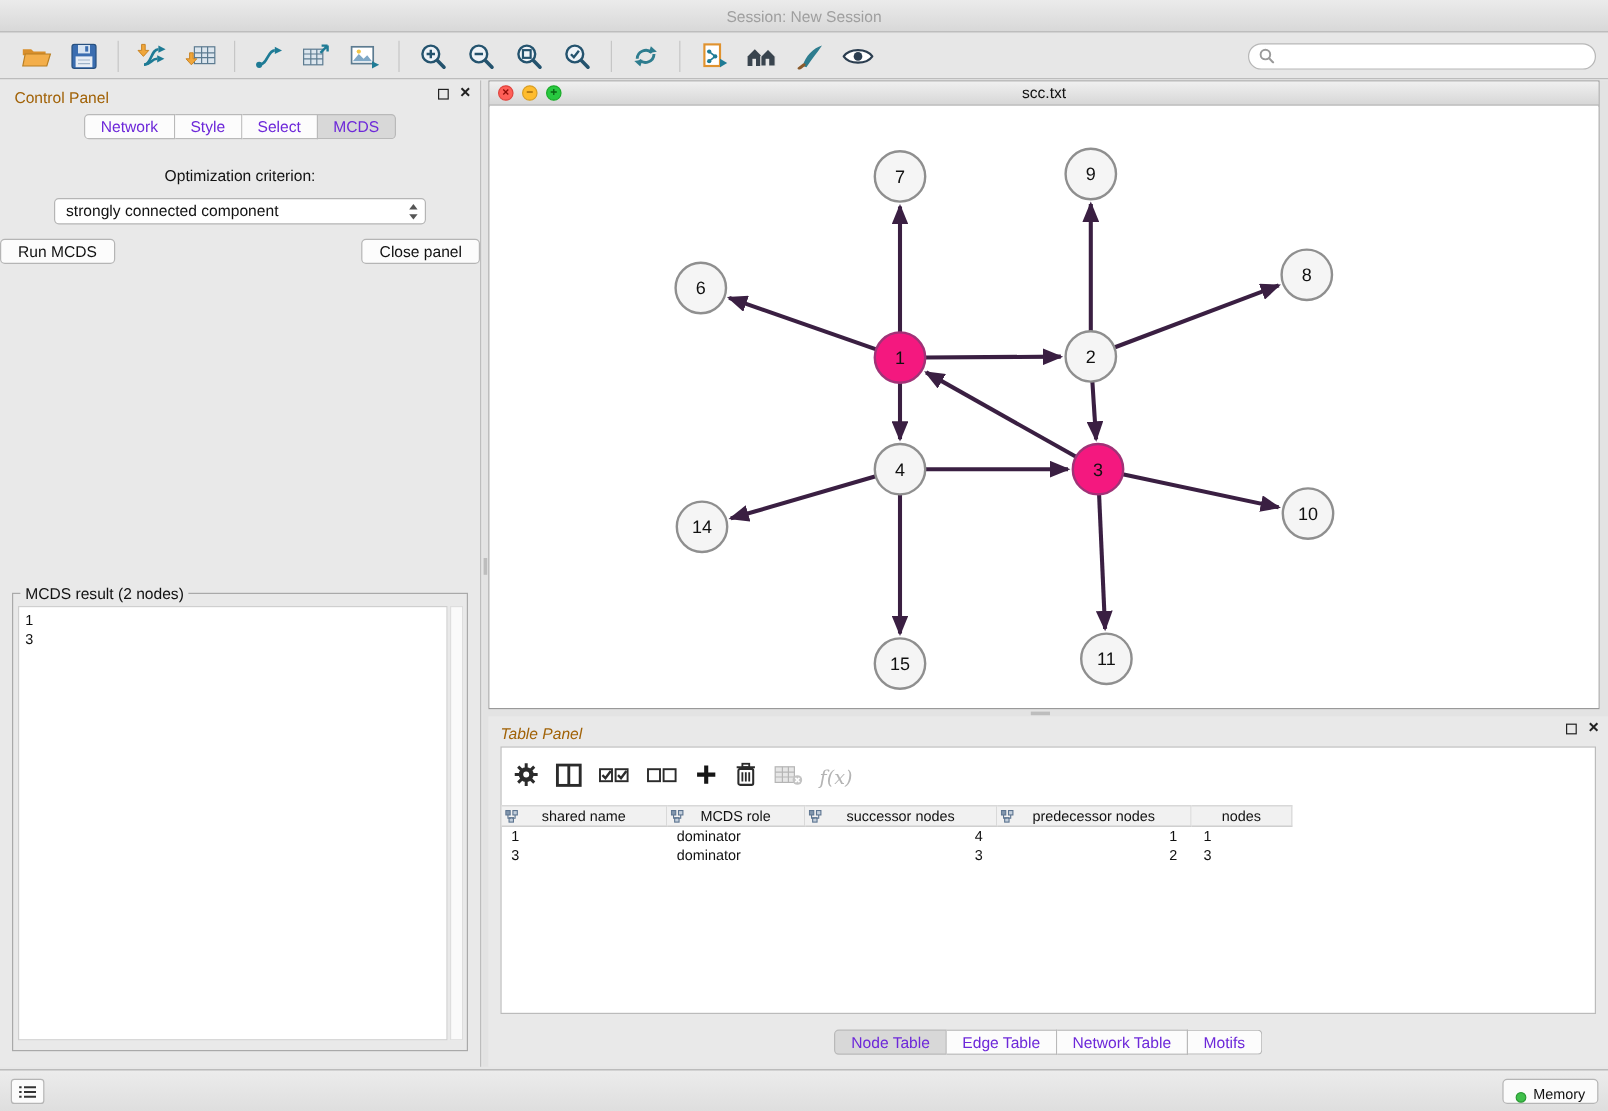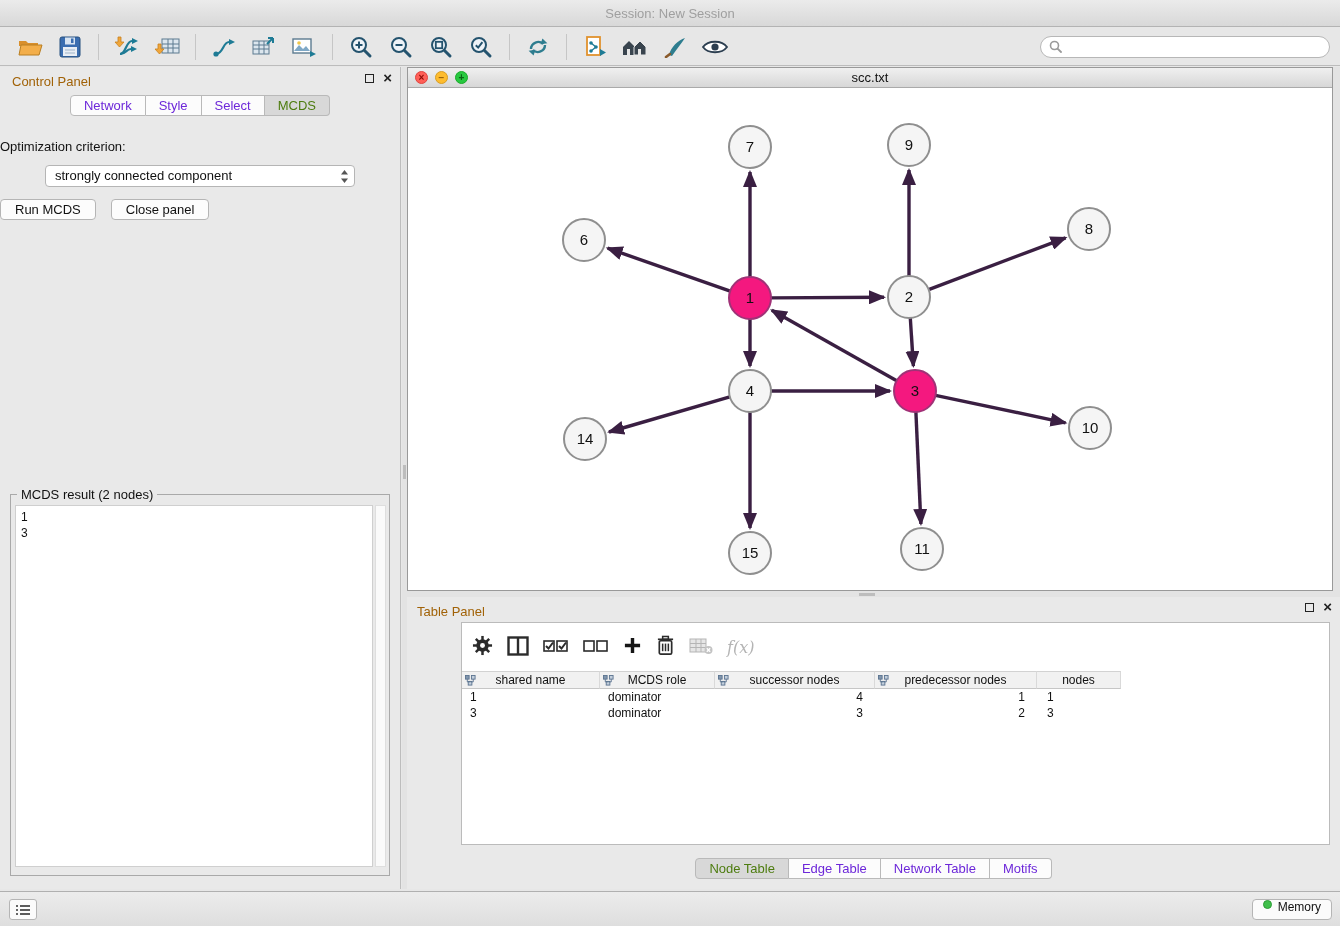--- a/index.html
+++ b/index.html
@@ -40,29 +40,29 @@
   .win-btns { position:absolute; right:8px; top:5px; display:flex; gap:9px; align-items:center; }
   .float-btn { width:9px; height:9px; border:1.6px solid #222; display:inline-block; }
   .close-btn { font-size:15px; font-weight:bold; color:#222; line-height:12px; }
   .tabbar { display:flex; justify-content:center; }
   .tab {
     background:#fcfcfc; border:1px solid #b9b9b9; border-left:none;
     padding:0 13px; height:21px; line-height:20px; font-size:13px; color:#6d28d9;
   }
   .tab:first-child { border-left:1px solid #b9b9b9; border-radius:4px 0 0 4px; }
   .tab:last-child { border-radius:0 4px 4px 0; }
-  .tab.active { background:#d8d8d8; color:#4d7c0f; }
-  .opt-label { margin-top:23px; font-size:13px; }
+  .tab.active { background:#d8d8d8; color:#6d28d9; }
+  .opt-label { text-align:center; margin-top:23px; font-size:13px; }
   .dropdown {
     margin:11px auto 0; width:310px; height:22px; background:#fff;
     border:1px solid #b5b5b5; border-radius:4px; position:relative;
     line-height:20px; padding-left:9px; font-size:13px;
   }
   .dropdown .stepper { position:absolute; right:5px; top:3px; }
-  .cp-buttons { display:flex; justify-content:flex-start; gap:15px; margin-top:12px; }
+  .cp-buttons { display:flex; justify-content:space-between; gap:15px; margin-top:12px; }
   .btn {
     height:21px; line-height:19px; padding:0 14px; font-size:13px;
     background:#fcfcfc; border:1px solid #b5b5b5; border-radius:4px; color:#111;
     font-family:"Liberation Sans",sans-serif;
   }
   .result-box {
     position:absolute; left:10px; right:10px; top:427px; height:382px;
     border:1px solid #a9a9a9;
   }
   .result-label {
@@ -92,24 +92,24 @@
   .lights { position:absolute; left:7px; top:3px; display:flex; gap:7px; }
   .light { width:13px; height:13px; border-radius:50%; font-size:10px; font-weight:bold; text-align:center; line-height:12px; }
   .light.red { background:#ff5f57; border:1px solid #e0443e; color:#8e0b06; }
   .light.yellow { background:#febc2e; border:1px solid #d89e24; color:#96610a; }
   .light.green { background:#28c840; border:1px solid #1aab29; color:#0a6414; }
   .net-canvas { position:absolute; left:0; top:21px; width:924px; height:501px; background:#fff; }
   .hsplitter { position:absolute; left:5px; top:524px; width:926px; height:6px; }
   .hsplitter .grip { position:absolute; left:452px; top:2px; width:16px; height:3px; background:#bdbdbd; }
   
   .table-panel { position:absolute; left:5px; top:530px; width:933px; height:292px; background:#e9e9e9; }
-  .tp-header { position:relative; height:24px; }
+  .tp-header { position:relative; height:24px;font-style:italic; }
   .tp-body {
     position:absolute; left:10px; right:10px; top:25px; bottom:44px;
-    background:#fff; border:1px solid #bbb;margin-left:44px;
+    background:#fff; border:1px solid #bbb;
   }
   .tp-toolbar { height:48px; display:flex; align-items:center; padding-left:10px; gap:14px; }
   .fx { font-family:"DejaVu Serif", serif; font-style:italic; font-size:16px; color:#b4b4b4; }
   .thead { display:flex; height:18px; font-size:12px; }
   .th {
     background:#f1f1f1; border-top:1px solid #d2d2d2; border-bottom:1px solid #c6c6c6;
     border-right:1px solid #d9d9d9; position:relative;
     display:flex; align-items:center; justify-content:center;
   }
   .th .hicon { position:absolute; left:3px; top:3px; }
@@ -129,21 +129,21 @@
     background:linear-gradient(#ececec,#dedede); border-top:1px solid #b0b0b0;
   }
   .list-btn {
     position:absolute; left:9px; top:7px; width:28px; height:21px;
     background:#fbfbfb; border:1px solid #b5b5b5; border-radius:3px;
     display:flex; align-items:center; justify-content:center;
   }
   .memory-btn {
     position:absolute; right:8px; top:7px; height:21px;
     background:#fbfbfb; border:1px solid #b5b5b5; border-radius:4px;
-    display:flex; align-items:flex-start; gap:6px; padding:0 10px; font-size:12px;
+    display:flex; align-items:flex-end; gap:6px; padding:0 10px; font-size:12px;
   }
   .green-dot { width:9px; height:9px; border-radius:50%; background:#3fbf4a; border:1px solid #2c9b36; }
 </style>
 </head>
 <body>
 
 <div class="app">
 
   <div class="titlebar">Session: New Session</div>
 

